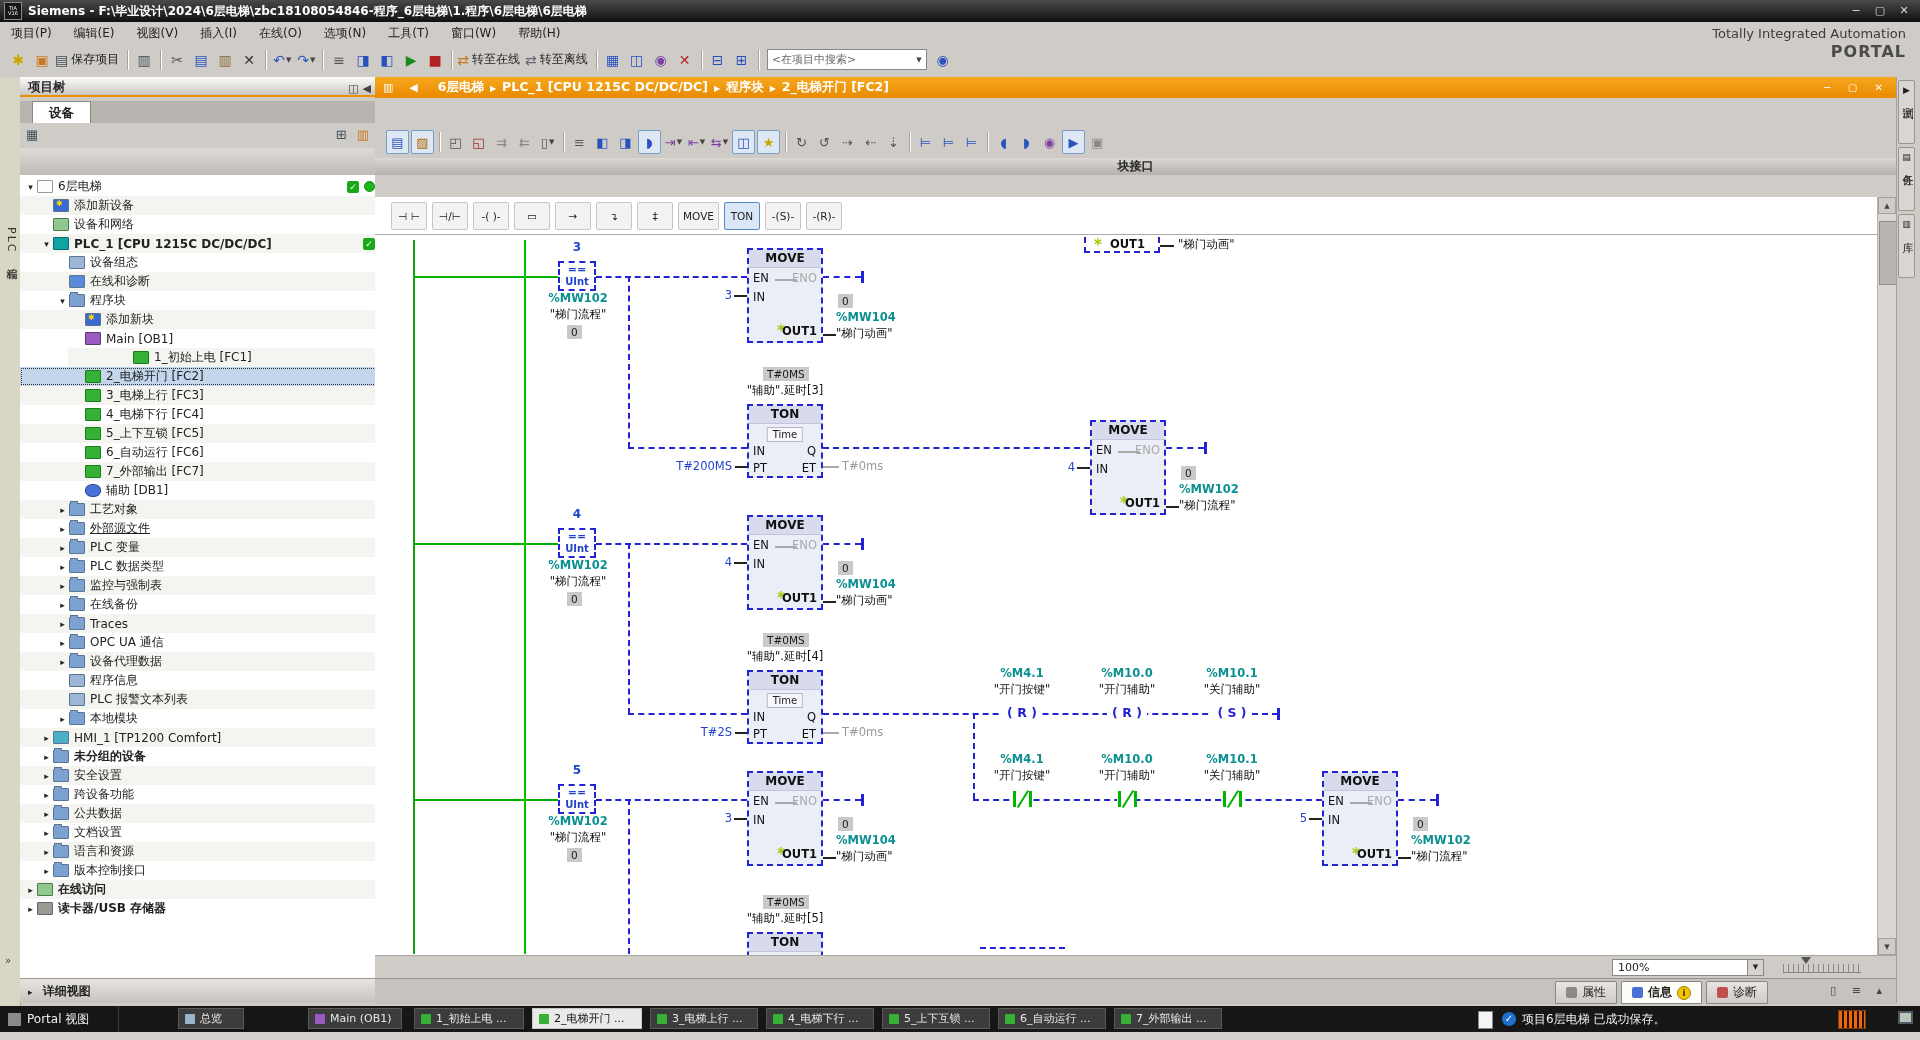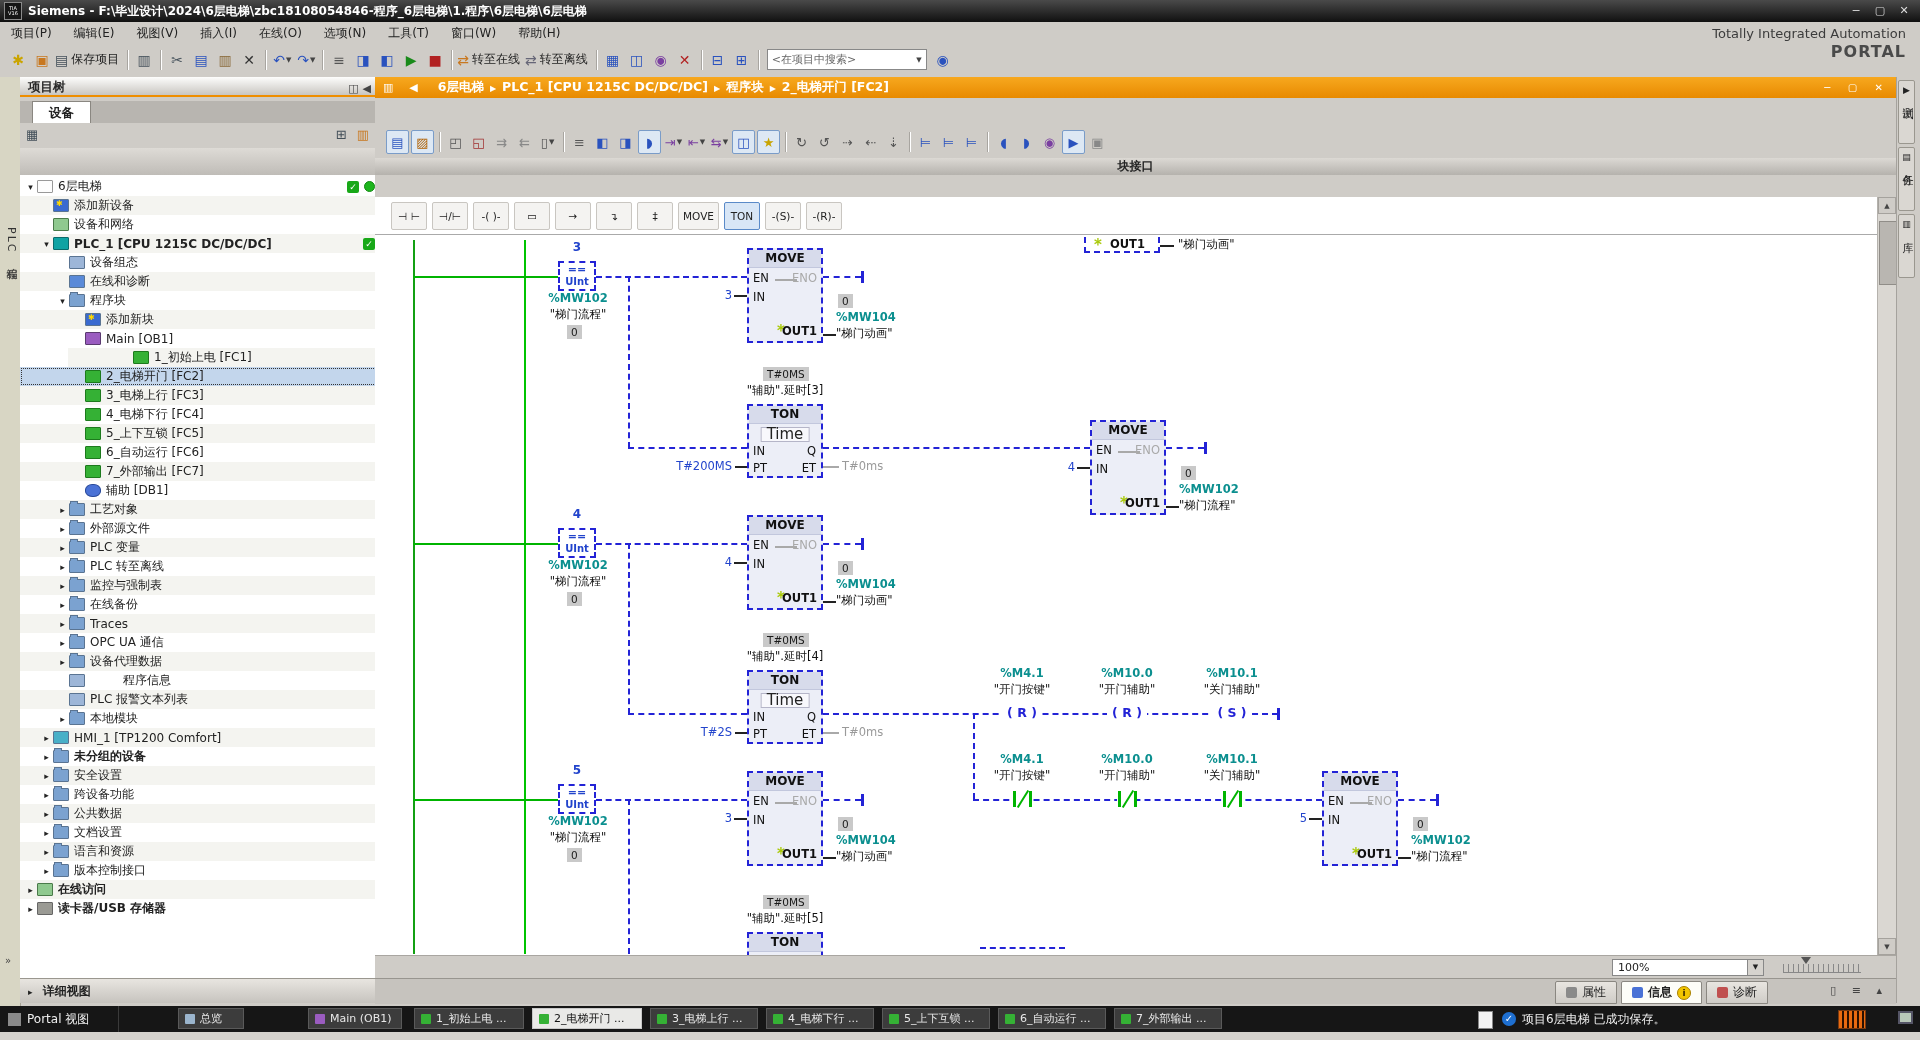--- a/index.html
+++ b/index.html
@@ -135,21 +135,21 @@
   .ld-vg{position:absolute;border-left:2px solid #13a013}
   .ld-vg.bright{border-left-color:#00c400}
   .ld-hb{position:absolute;border-top:2px solid #222}
   .ld-hgr{position:absolute;border-top:2px solid #a9a9a9}
   .ld-tick{position:absolute;width:3px;height:12px;background:#2323d6}
   .ld-block{position:absolute;border:2px dashed #2323d6;background:#eceef7;box-sizing:border-box}
   .ld-bhead{height:17px;background:#d7dbeb;border-bottom:1px solid #c2c7dd;font-weight:bold;font-size:12px;text-align:center;line-height:17px;color:#111}
   .ld-pin{position:absolute;font-size:11.5px;color:#111;line-height:12px}
   .ld-pin.gray{color:#a9a9a9}
   .ld-pin.bold{font-weight:bold}
-  .ld-sub{position:absolute;left:50%;transform:translateX(-50%);border:1px solid #b5b5c8;background:#f8f8fc;font-size:15px;line-height:13px;padding:0 5px;white-space:nowrap}
+  .ld-sub{position:absolute;left:50%;transform:translateX(-50%);border:1px solid #b5b5c8;background:#f8f8fc;font-size:10px;line-height:13px;padding:0 5px;white-space:nowrap}
   .ld-addr{position:absolute;color:#0b8f8f;font-weight:bold;font-size:11.5px;white-space:nowrap;line-height:13px}
   .ld-name{position:absolute;font-size:11.5px;color:#111;white-space:nowrap;line-height:13px}
   .ld-badge{position:absolute;background:#c9c9c9;font-size:10.5px;line-height:14px;padding:0 4px;color:#1a1a1a;white-space:nowrap}
   .ld-cval{position:absolute;color:#2244cc;font-weight:bold;font-size:12px;text-align:center;line-height:13px}
   .ld-blue{position:absolute;color:#2244cc;font-size:11.5px;line-height:13px;white-space:nowrap;text-align:right}
   .ld-gray{position:absolute;color:#9a9a9a;font-size:11.5px;line-height:13px;white-space:nowrap}
   .ld-star{position:absolute;color:#a9c908;font-weight:bold;font-size:15px;line-height:12px}
   .ld-cmp{position:absolute;width:38px;height:30px;border:2px dashed #2323d6;background:#fff;box-sizing:border-box;text-align:center}
   .ld-cmp .op{color:#2244cc;font-weight:bold;font-size:11px;line-height:12px;margin-top:1px}
   .ld-cmp .dt{color:#2244cc;font-weight:bold;font-size:10px;line-height:11px}
@@ -386,31 +386,31 @@
           <div style="overflow: hidden; text-overflow: ellipsis;">辅助 [DB1]</div>
         </div>
         <div class="t-row odd" style="top: 325px; padding-left: 36px;">
           <div class="t-arr">▸</div>
           <div class="ti folder fold"></div>
           <div style="overflow: hidden; text-overflow: ellipsis;">工艺对象</div>
         </div>
         <div class="t-row" style="top: 344px; padding-left: 36px;">
           <div class="t-arr">▸</div>
           <div class="ti folder fold"></div>
-          <div style="overflow: hidden; text-overflow: ellipsis;">外部源文件</div>
+          <div style="overflow: hidden; text-overflow: ellipsis; text-decoration: underline;">外部源文件</div>
         </div>
         <div class="t-row odd" style="top: 363px; padding-left: 36px;">
           <div class="t-arr">▸</div>
           <div class="ti folder fold"></div>
           <div style="overflow: hidden; text-overflow: ellipsis;">PLC 变量</div>
         </div>
         <div class="t-row" style="top: 382px; padding-left: 36px;">
           <div class="t-arr">▸</div>
           <div class="ti folder fold"></div>
-          <div style="overflow: hidden; text-overflow: ellipsis;">PLC 转至离线</div>
+          <div style="overflow: hidden; text-overflow: ellipsis;">PLC 数据类型</div>
         </div>
         <div class="t-row odd" style="top: 401px; padding-left: 36px;">
           <div class="t-arr">▸</div>
           <div class="ti folder fold"></div>
           <div style="overflow: hidden; text-overflow: ellipsis;">监控与强制表</div>
         </div>
         <div class="t-row" style="top: 420px; padding-left: 36px;">
           <div class="t-arr">▸</div>
           <div class="ti folder fold"></div>
           <div style="overflow: hidden; text-overflow: ellipsis;">在线备份</div>
@@ -426,21 +426,21 @@
           <div style="overflow: hidden; text-overflow: ellipsis;">OPC UA 通信</div>
         </div>
         <div class="t-row odd" style="top: 477px; padding-left: 36px;">
           <div class="t-arr">▸</div>
           <div class="ti folder fold"></div>
           <div style="overflow: hidden; text-overflow: ellipsis;">设备代理数据</div>
         </div>
         <div class="t-row" style="top: 496px; padding-left: 36px;">
           <div class="t-arr"></div>
           <div class="ti cfg"></div>
-          <div style="overflow: hidden; text-overflow: ellipsis; margin-left: 33px;">程序信息</div>
+          <div style="overflow: hidden; text-overflow: ellipsis;">程序信息</div>
         </div>
         <div class="t-row odd" style="top: 515px; padding-left: 36px;">
           <div class="t-arr"></div>
           <div class="ti cfg"></div>
           <div style="overflow: hidden; text-overflow: ellipsis;">PLC 报警文本列表</div>
         </div>
         <div class="t-row" style="top: 534px; padding-left: 36px;">
           <div class="t-arr">▸</div>
           <div class="ti folder fold"></div>
           <div style="overflow: hidden; text-overflow: ellipsis;">本地模块</div>

